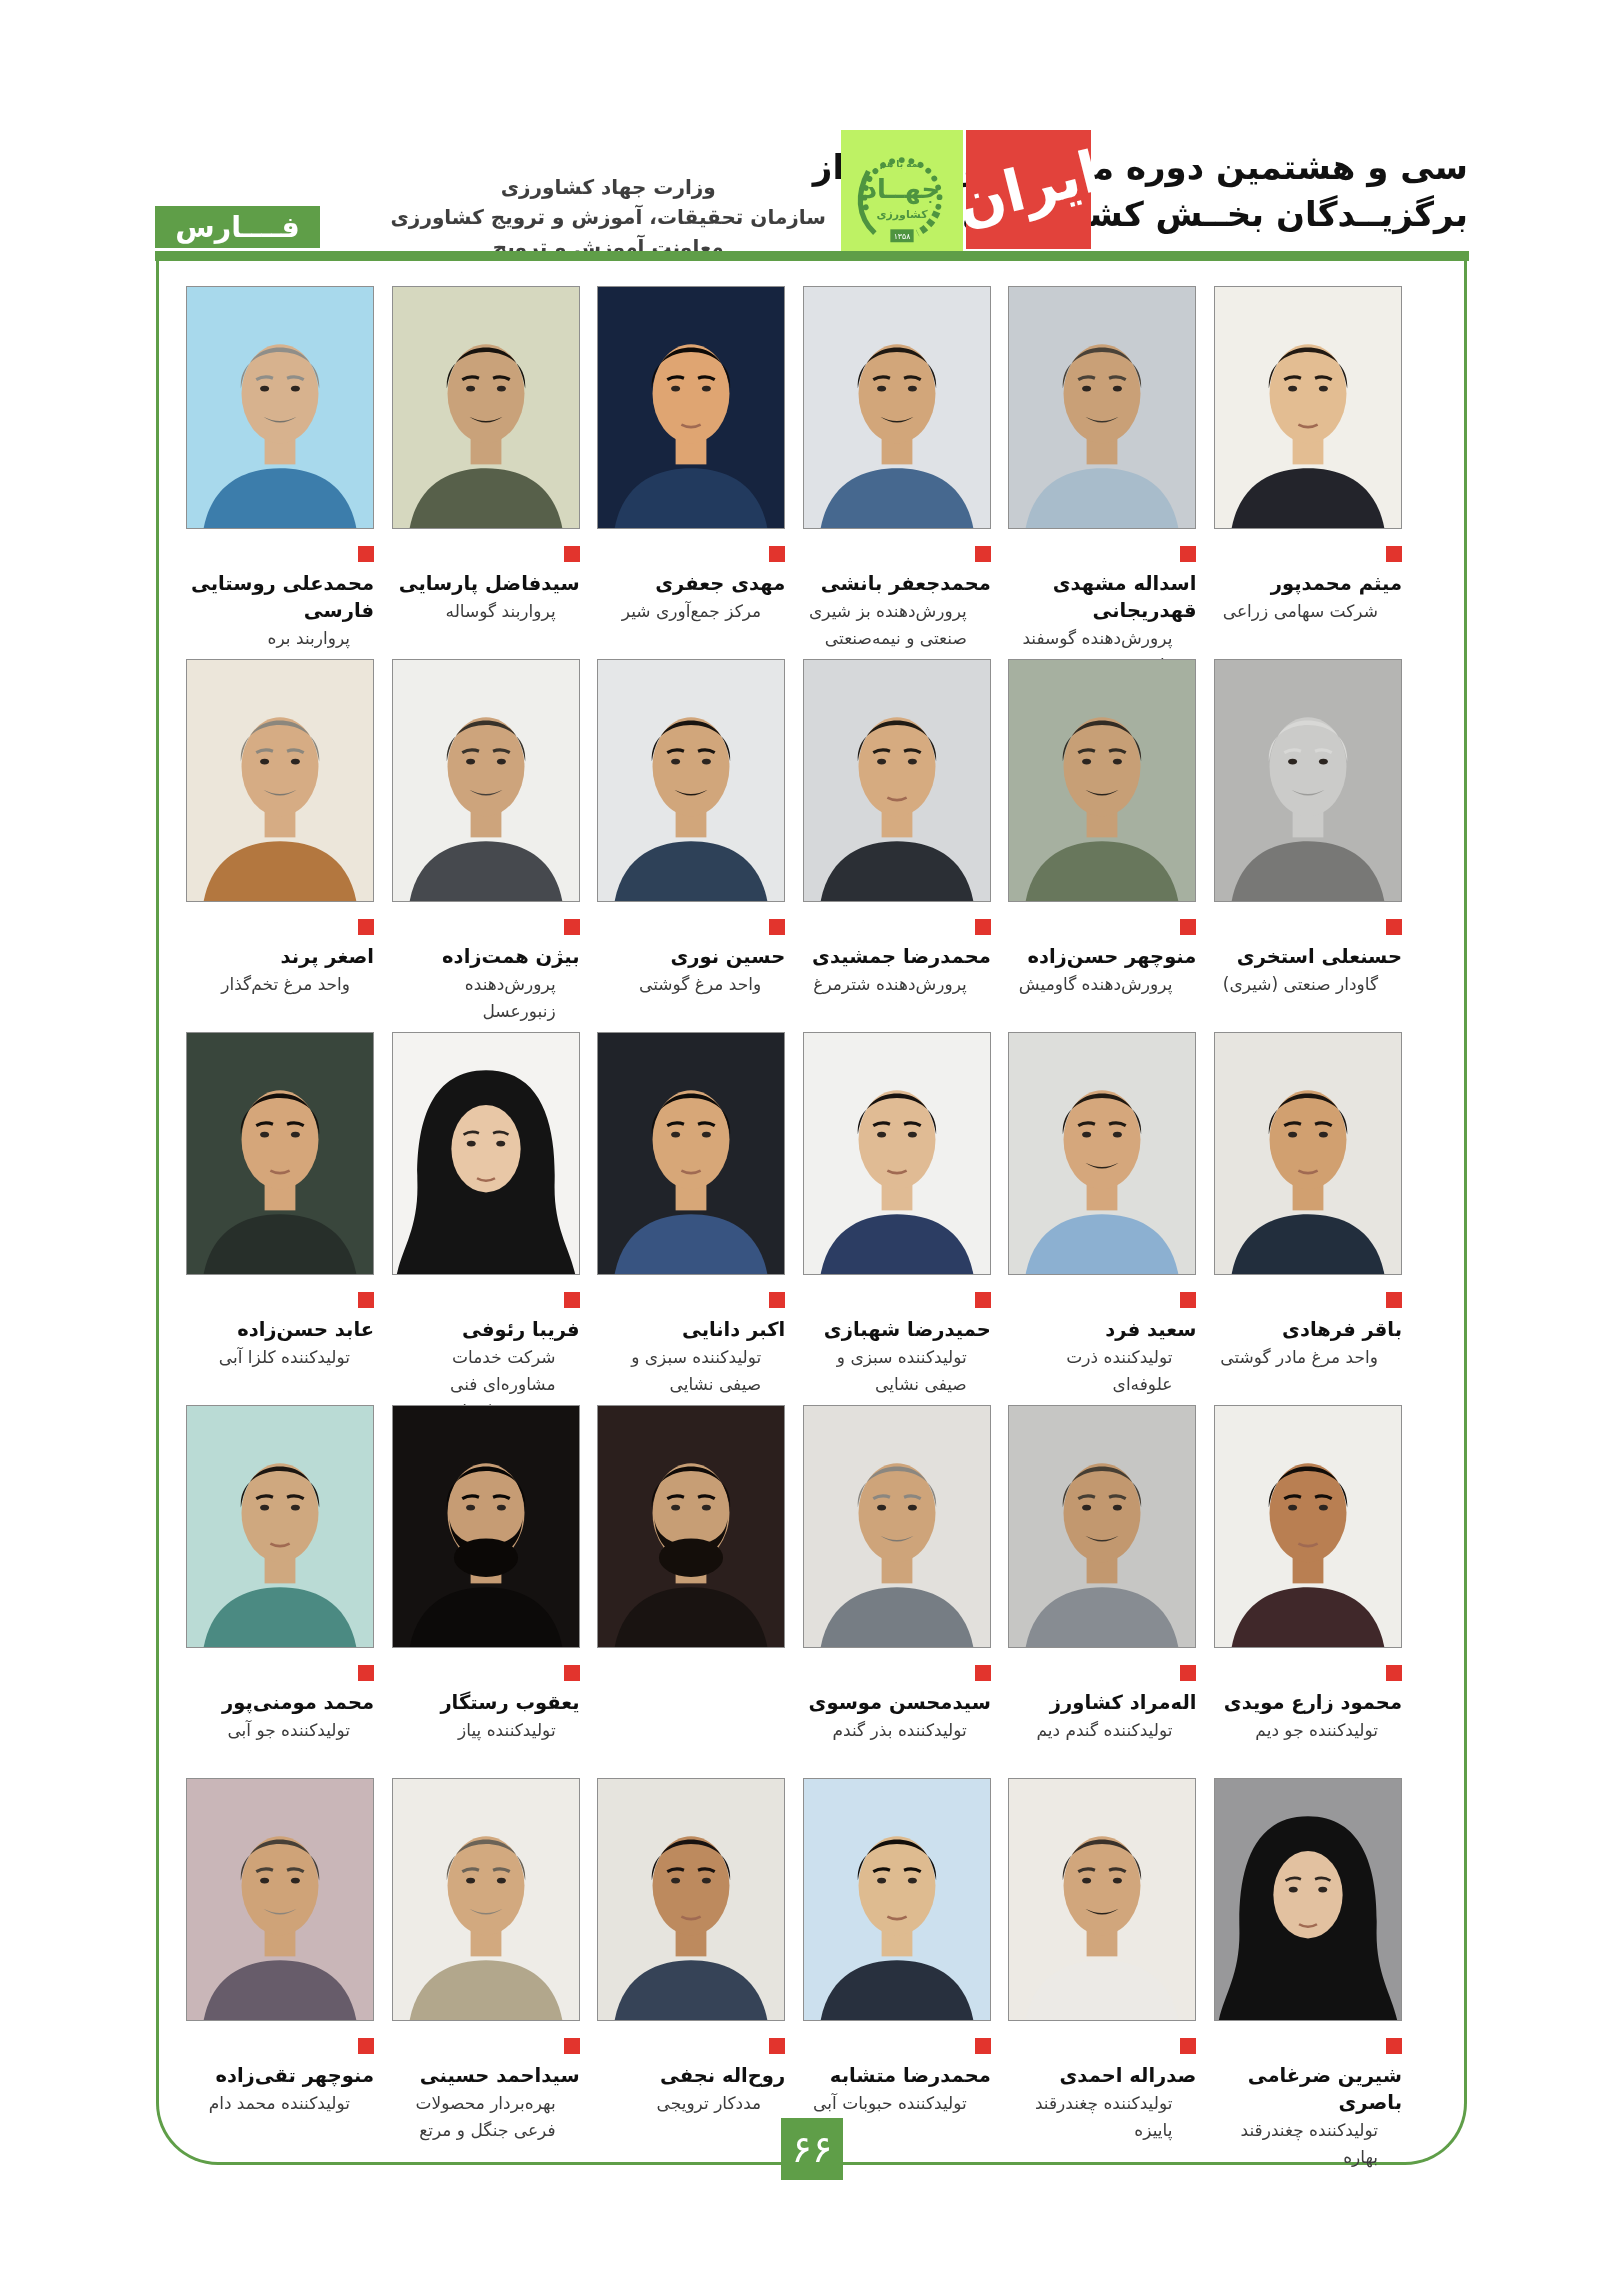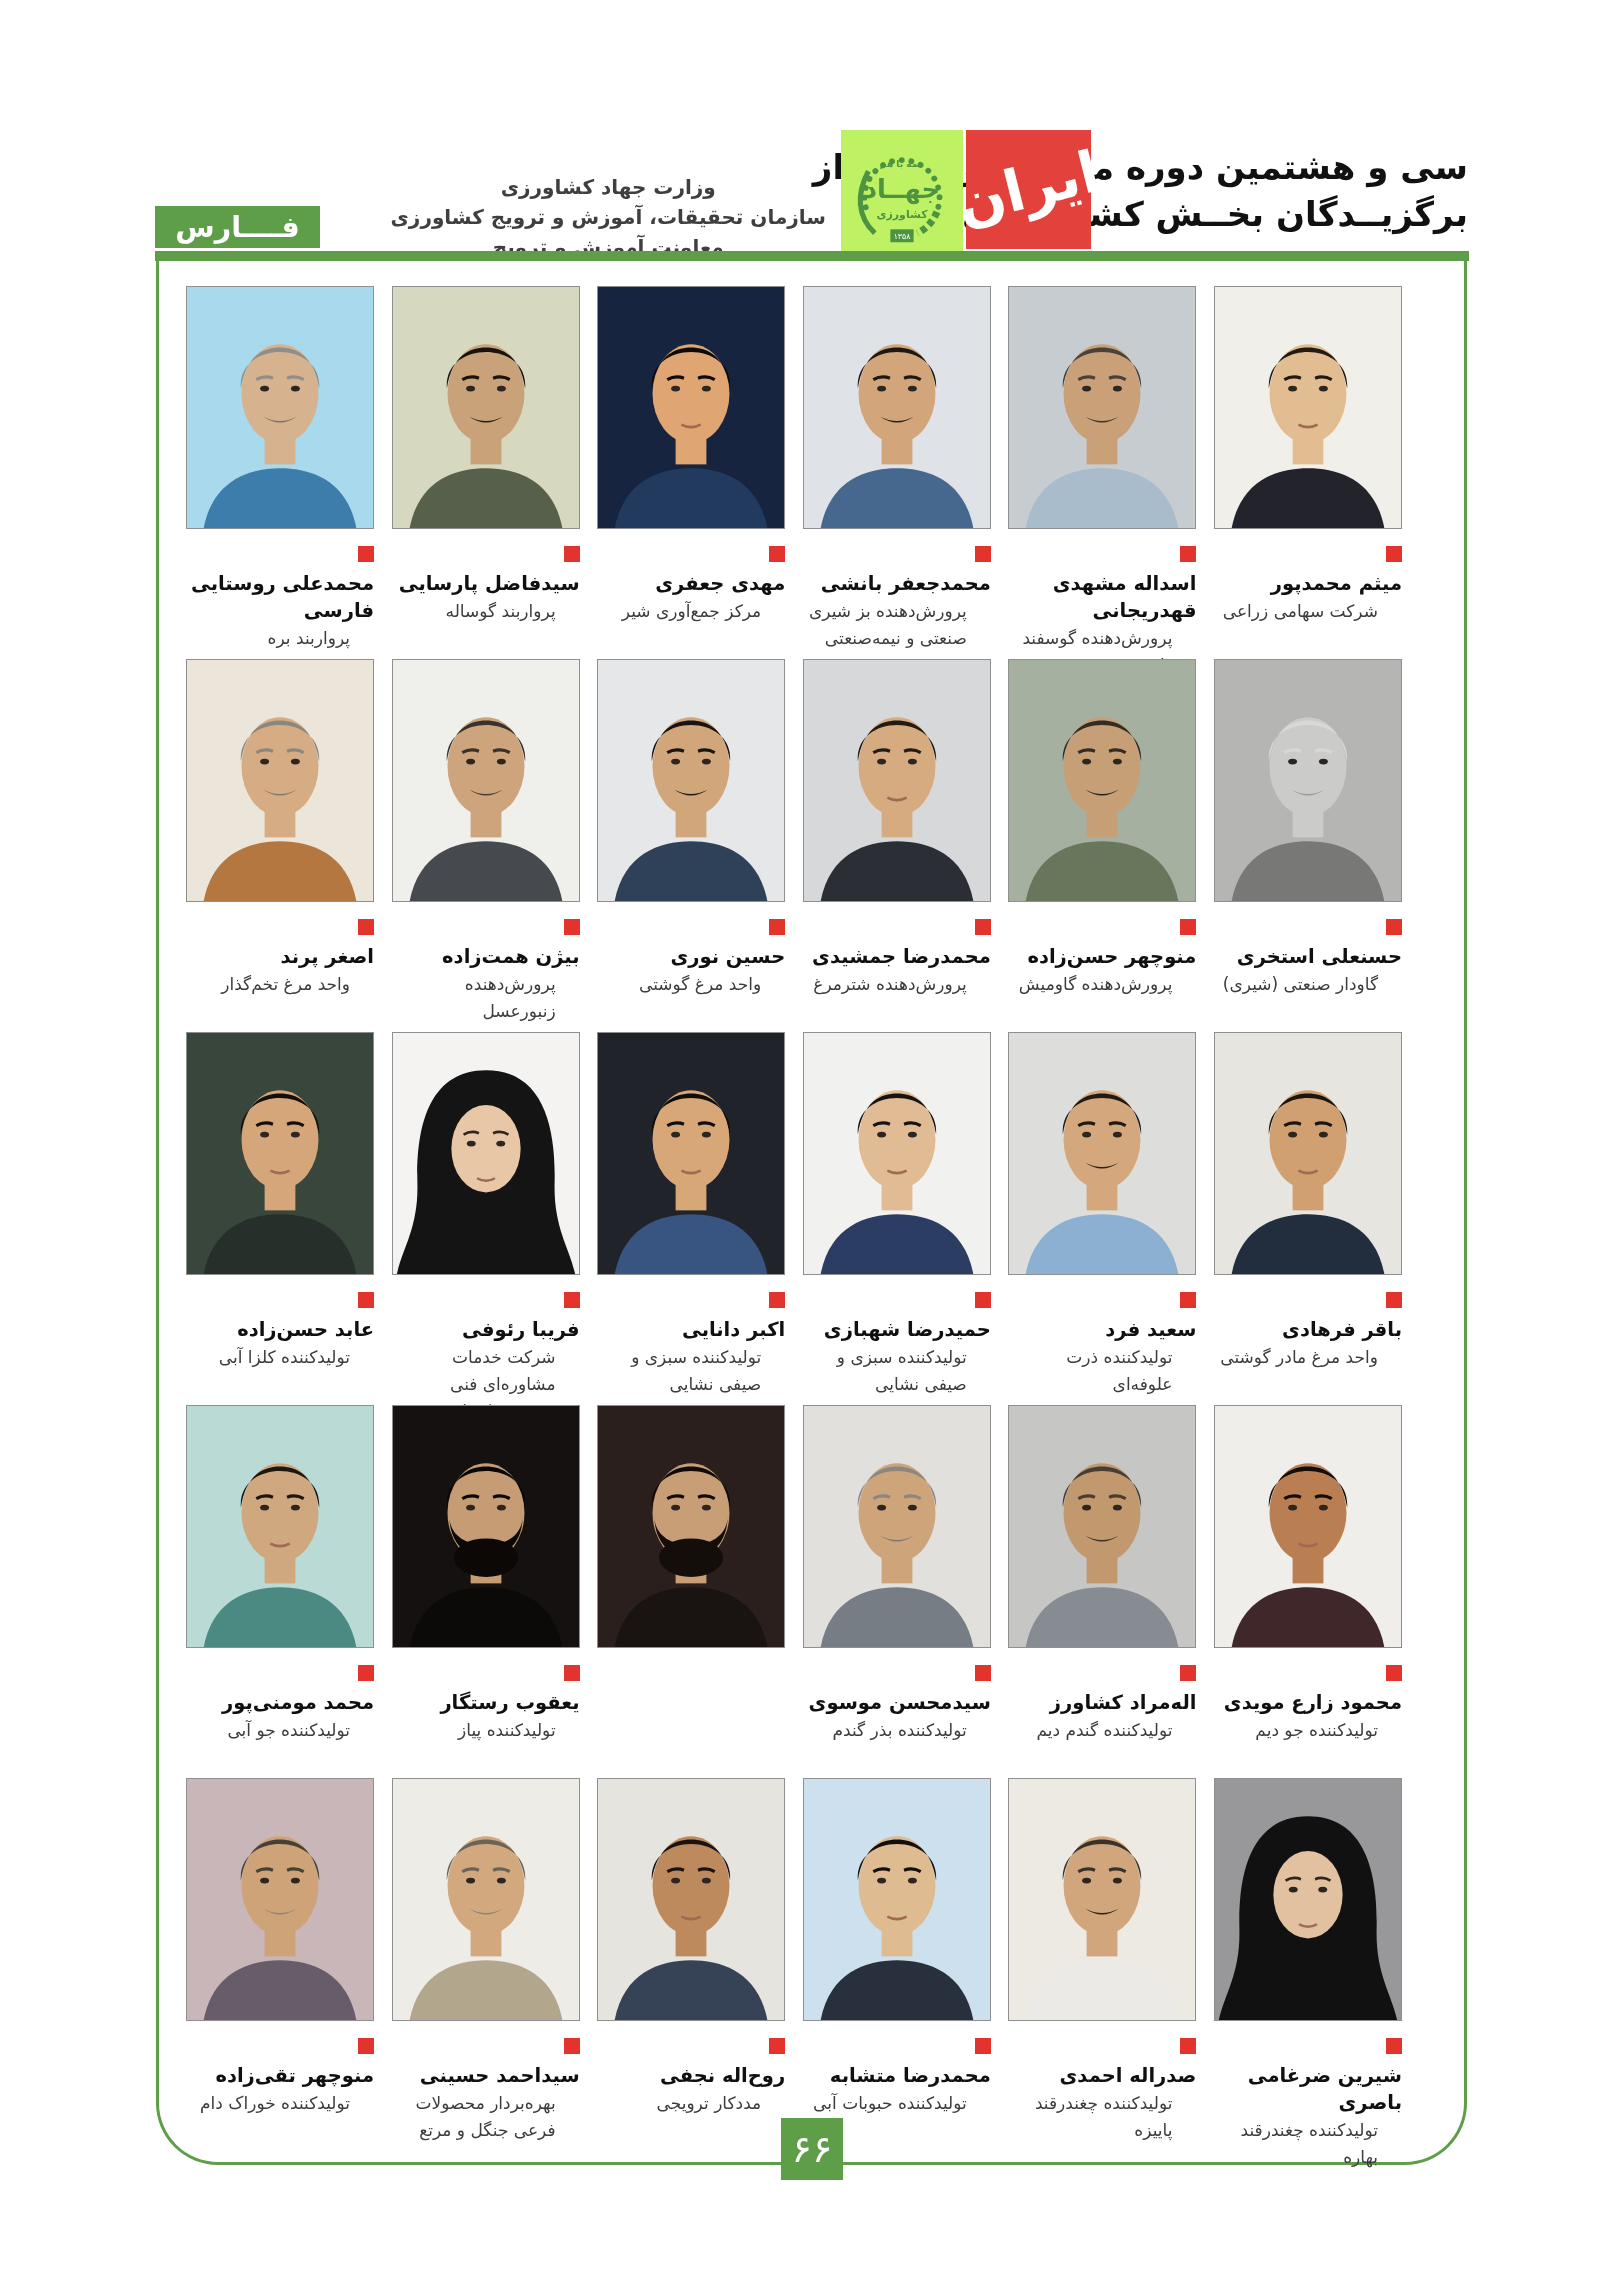--- a/index.html
+++ b/index.html
@@ -837,21 +837,21 @@
           <path d="M108,144 q13,-7 26,-2" stroke="#474037" stroke-width="5" fill="none"></path>
           <path d="M156,142 q13,-5 26,2" stroke="#474037" stroke-width="5" fill="none"></path>
           <path d="M119,202 q26,13 52,0 q-26,18 -52,0 Z" fill="#8c857b"></path>
         </svg>
       </div>
     <div class="person-caption">
       <div class="person-nameline">
         <span class="red-bullet"></span>
         <span class="person-name">منوچهر تقی‌زاده</span>
       </div>
-      <div class="person-role">تولیدکننده خوراک دام</div>
+      <div class="person-role">تولیدکننده محمد دام</div>
     </div>
   </div>
 </div>
 
 <div class="page-number">
   <span>۶۶</span>
 </div>
 
 
 </body></html>

